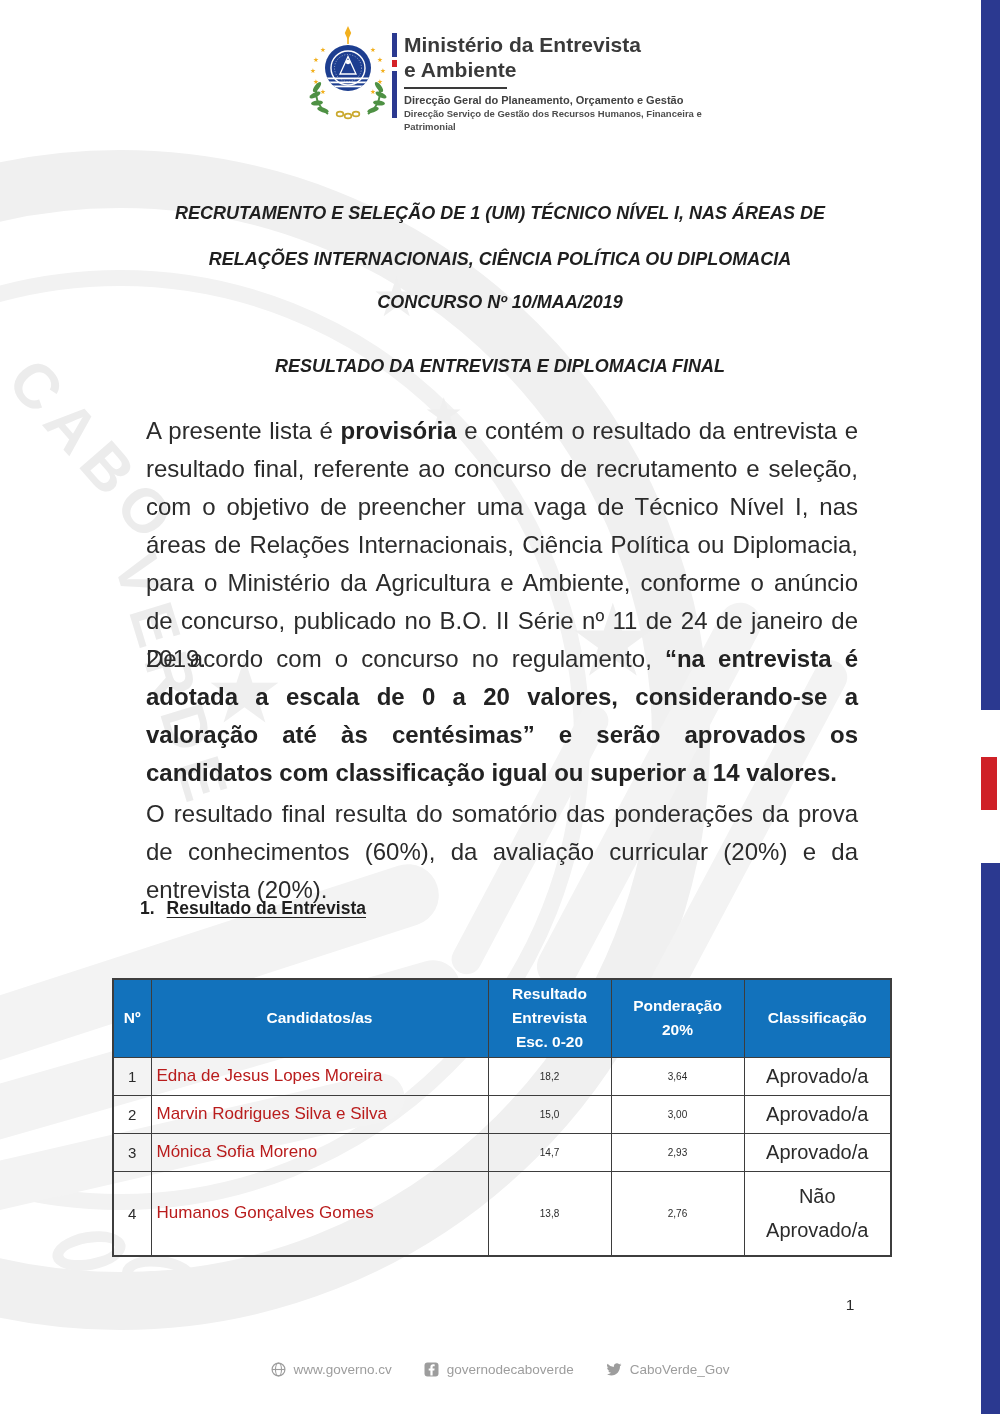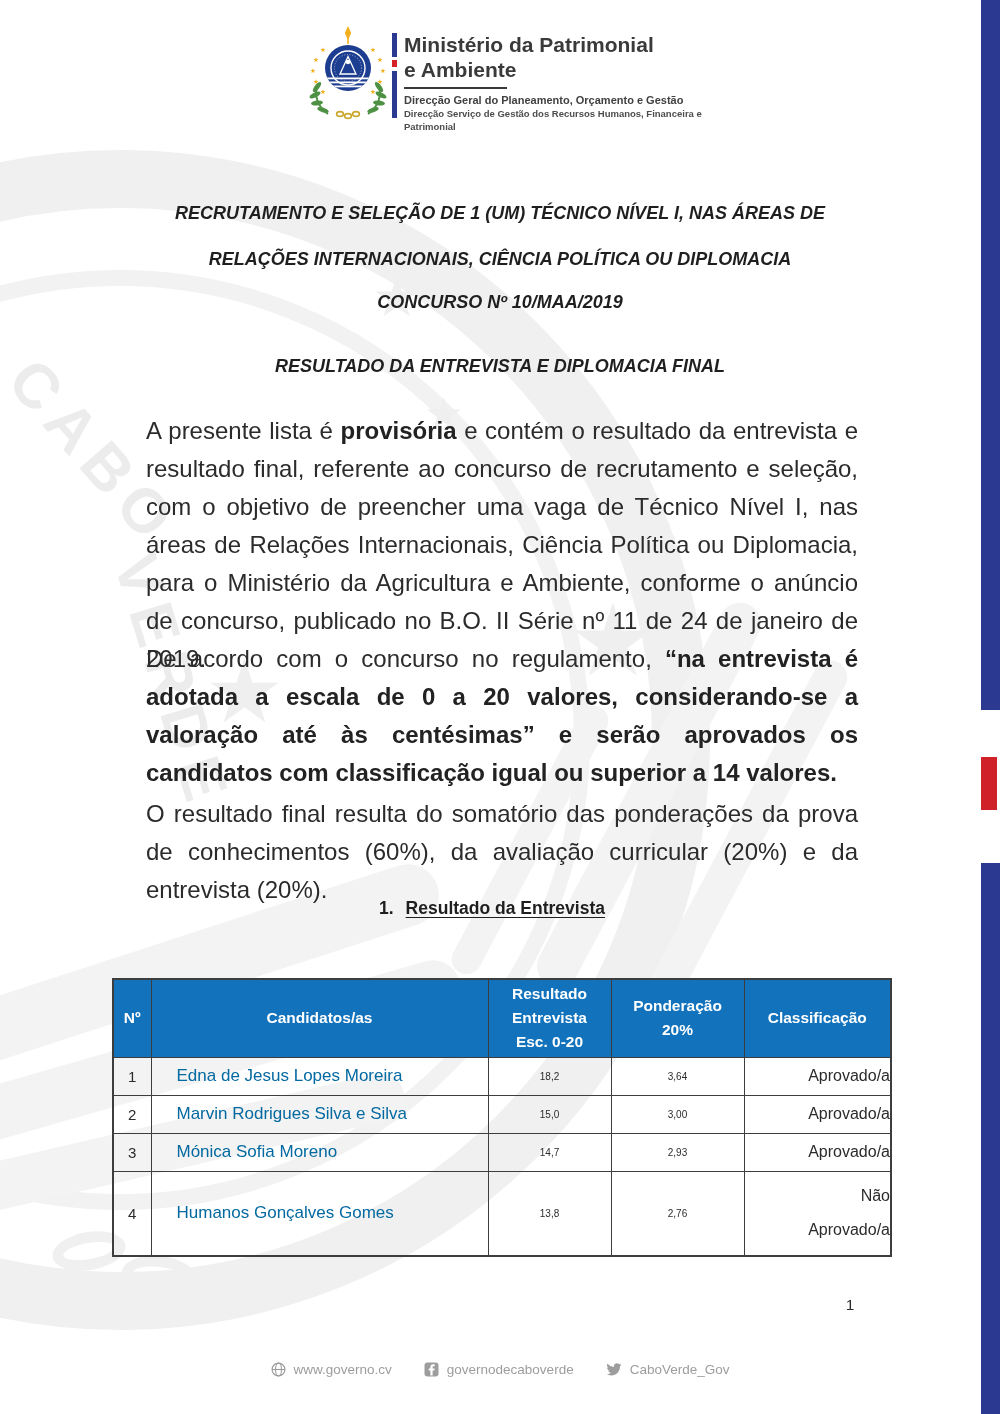--- a/index.html
+++ b/index.html
@@ -76,41 +76,41 @@
 
   
   .para { position: absolute; left: 146px; width: 712px; text-align: justify;
           font-size: 24px; line-height: 38px; color: #2b2b2b; }
   .para b { color: #222222; }
   .p1 { top: 412px; }
   .p2 { top: 640px; }
   .p3 { top: 795px; }
 
   
-  .section-heading { position: absolute; left: 132px; top: 898px; width: 720px;
-                     text-align: center; font-size: 17.5px; font-weight: bold; color: #1f1f1f; }
+  .section-heading { position: absolute; left: 140px; top: 898px; width: 720px;
+                     text-align: left; font-size: 17.5px; font-weight: bold; color: #1f1f1f; }
   .section-heading .num { margin-right: 12px; }
   .section-heading .txt { text-decoration: underline; text-underline-offset: 3px; }
 
   
   .results-table { position: absolute; left: 112px; top: 978px; width: 778px;
                    border-collapse: collapse; table-layout: fixed; }
   .results-table th, .results-table td { border: 1.5px solid #3d3d3d; }
   .results-table { border: 2px solid #3d3d3d; }
   .results-table th {
     background: #1272bc; color: #ffffff; font-weight: bold; font-size: 15.5px;
     text-align: center; vertical-align: middle; white-space: pre-line; line-height: 1.55;
   }
   .results-table thead tr { height: 78px; }
   .results-table tbody tr { height: 38px; }
   .results-table tbody tr.tall { height: 85px; }
   td.c-num  { text-align: center; font-size: 15px; color: #2b2b2b; vertical-align: middle; }
-  td.c-name { font-size: 17px; color: #0369a1; padding-left: 25px; vertical-align: middle; }
+  td.c-name { font-size: 17px; color: #b91c1c; padding-left: 5px; vertical-align: middle; }
   td.c-val  { text-align: center; font-size: 10px; color: #2b2b2b; vertical-align: middle; }
-  td.c-class{ text-align: right; font-size: 16px; color: #2b2b2b; vertical-align: middle;
+  td.c-class{ text-align: center; font-size: 20px; color: #2b2b2b; vertical-align: middle;
               white-space: pre-line; line-height: 34px; }
 
   
   .page-number { position: absolute; left: 820px; top: 1296px; width: 60px;
                  text-align: center; font-size: 15.5px; color: #2b2b2b; }
   .footer { position: absolute; left: 0; top: 1362px; width: 1000px;
             display: flex; justify-content: center; align-items: center; gap: 10px;
             color: #9d9d9d; font-size: 13.5px; }
   .footer .grp { display: flex; align-items: center; gap: 8px; margin: 0 11px; }
   .footer svg { display: block; }
@@ -191,21 +191,21 @@
           <ellipse cx="44" cy="90" rx="3.4" ry="2.4"></ellipse>
           <ellipse cx="52" cy="92" rx="3.4" ry="2.4"></ellipse>
           <ellipse cx="60" cy="90" rx="3.4" ry="2.4"></ellipse>
         </g>
       </svg>
     </div>
     <div class="logo-divider ld-seg1"></div>
     <div class="logo-divider ld-dot"></div>
     <div class="logo-divider ld-seg2"></div>
     <div class="logo-text">
-      <div class="ministry">Ministério da Patrimonial</div>
+      <div class="ministry">Ministério da Entrevista</div>
       <div class="ministry">e Ambiente</div>
       <div class="rule"></div>
       <div class="dept1">Direcção Geral do Planeamento, Orçamento e Gestão</div>
       <div class="dept2">Direcção Serviço de Gestão dos Recursos Humanos, Financeira e Patrimonial</div>
     </div>
 
     <div class="doc-title two-line">
       <div>RECRUTAMENTO E SELEÇÃO DE 1 (UM) TÉCNICO NÍVEL I, NAS ÁREAS DE</div>
       <div>RELAÇÕES INTERNACIONAIS, CIÊNCIA POLÍTICA OU DIPLOMACIA</div>
     </div>

